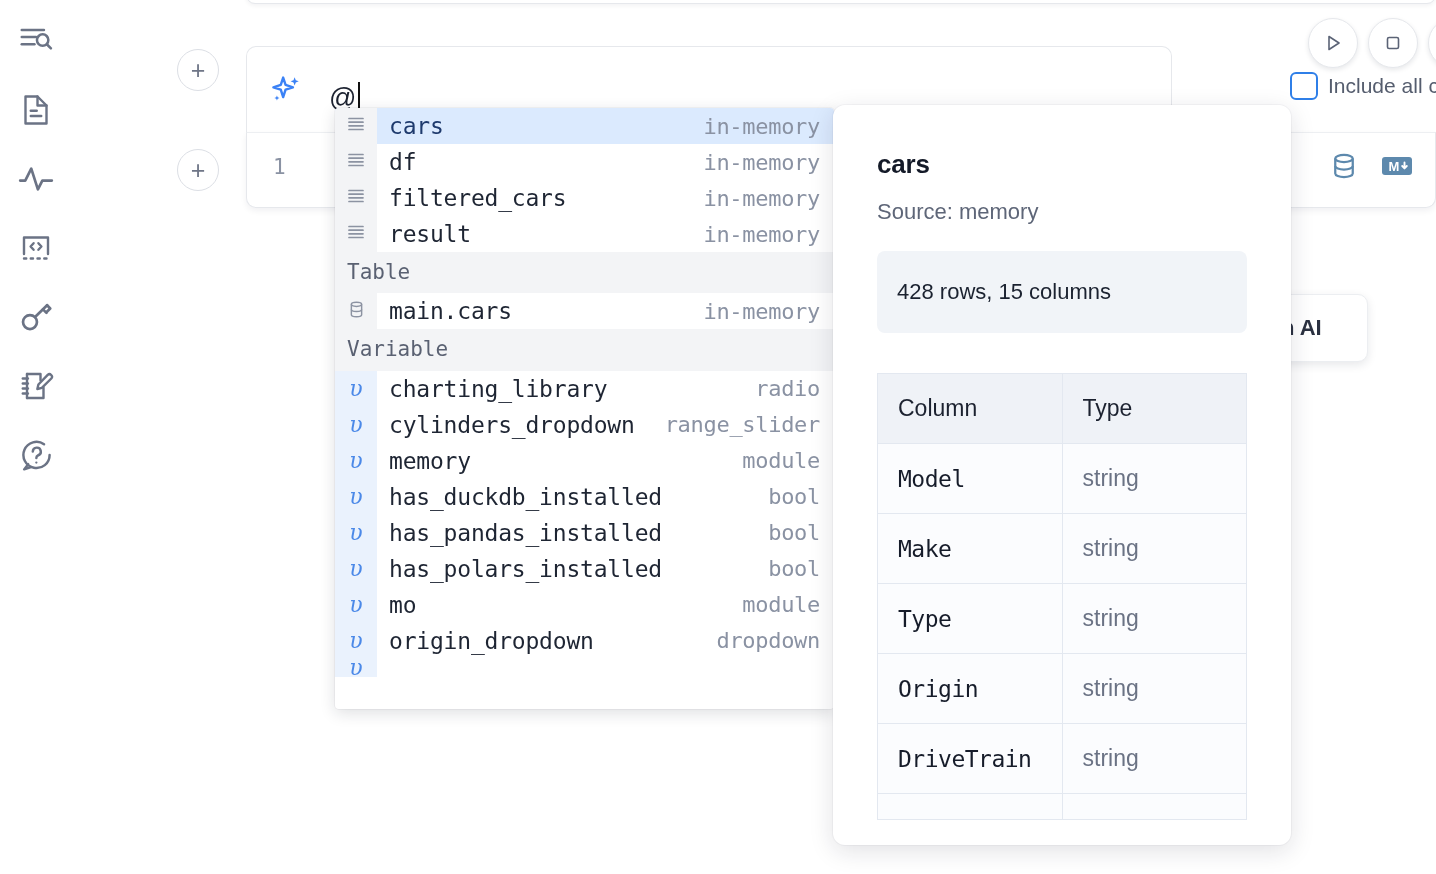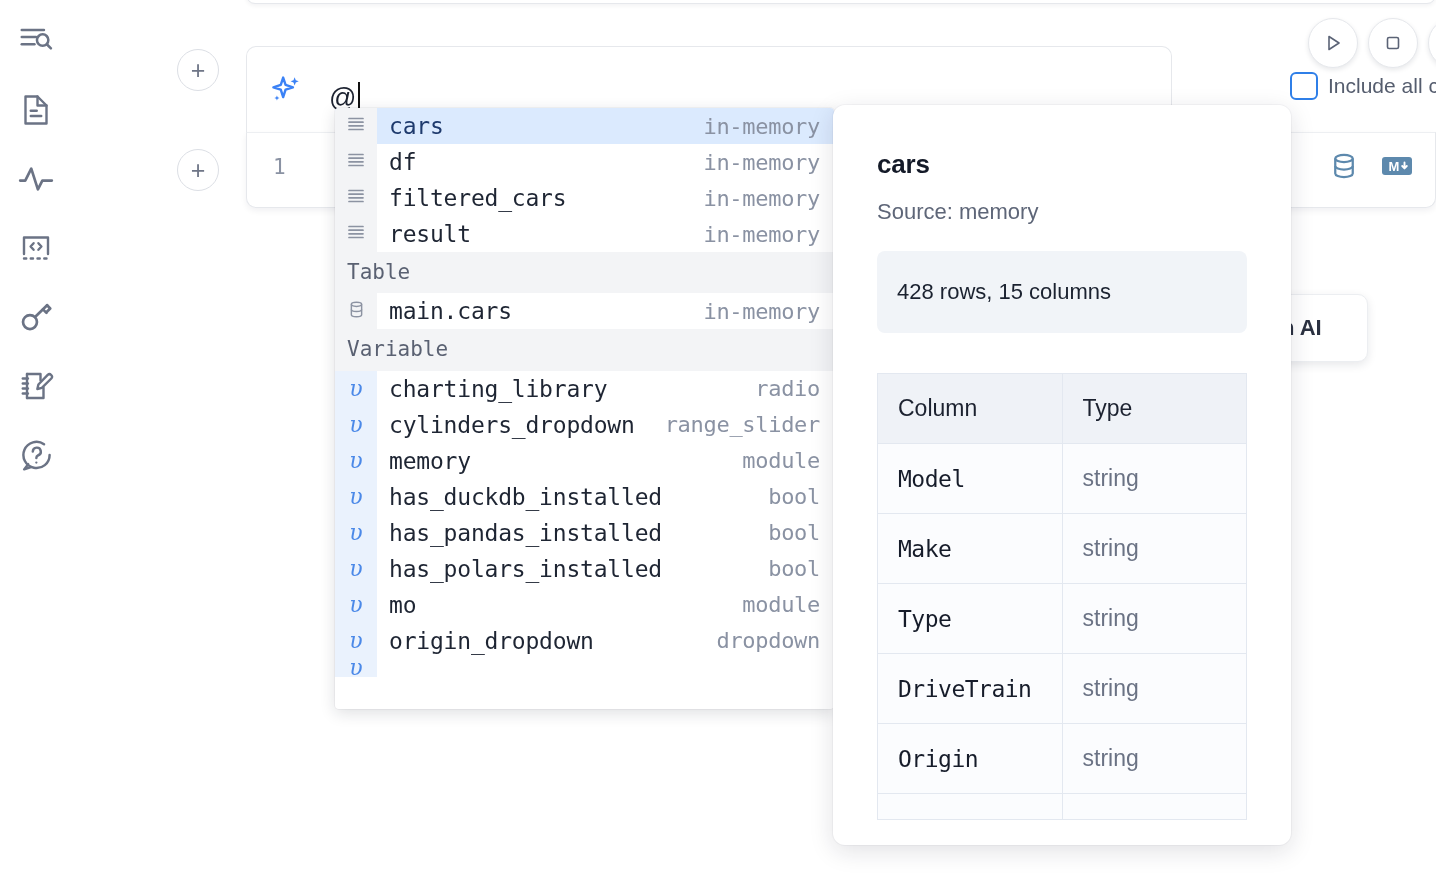--- a/index.html
+++ b/index.html
@@ -551,25 +551,25 @@
           </tr>
           <tr>
             <td class="col-name">Make</td>
             <td class="col-type">string</td>
           </tr>
           <tr>
             <td class="col-name">Type</td>
             <td class="col-type">string</td>
           </tr>
           <tr>
+            <td class="col-name">Origin</td>
+            <td class="col-type">string</td>
+          </tr>
+          <tr>
             <td class="col-name">DriveTrain</td>
-            <td class="col-type">string</td>
-          </tr>
-          <tr>
-            <td class="col-name">Origin</td>
             <td class="col-type">string</td>
           </tr>
           <tr class="blank">
             <td class="col-name"></td>
             <td class="col-type"></td>
           </tr>
         </tbody>
     </table>
   </div>
 

